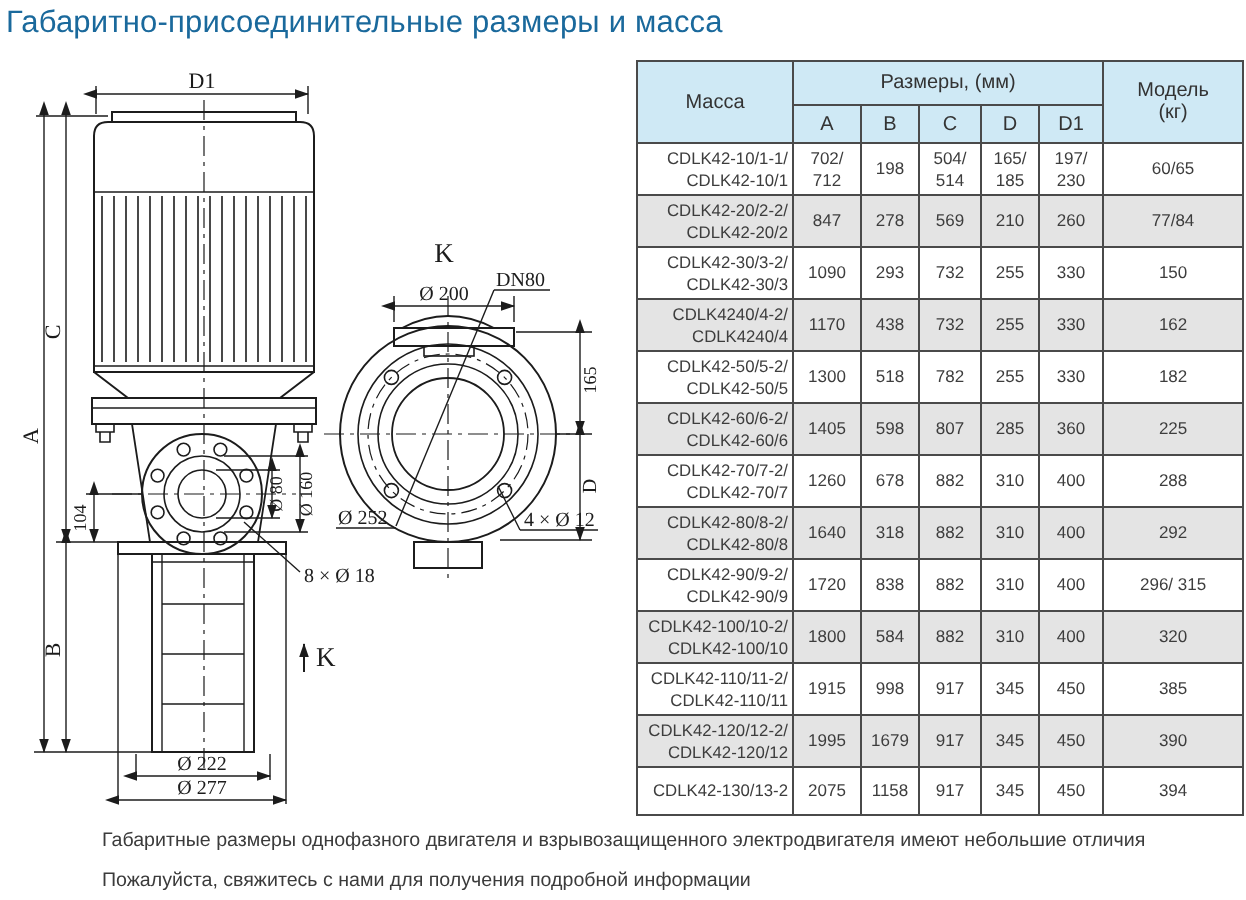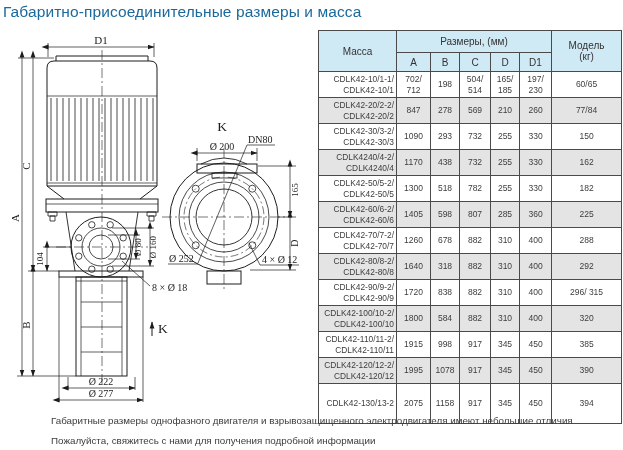--- a/index.html
+++ b/index.html
@@ -18,21 +18,21 @@
   .spec-table { position:absolute; left:318px; top:30px; width:303px; border-collapse:collapse;
                 table-layout:fixed; font-size:8.5px; color:#3d3d3d; }
   .spec-table th, .spec-table td { border:1px solid #4a4a4a; padding:0 2px; vertical-align:middle; }
   .spec-table thead th { background:#cfe9f5; font-weight:normal; font-size:10px; color:#333;
                          text-align:center; }
   .spec-table .hrow1 th { height:22px; }
   .spec-table .hrow2 th { height:19px; }
   .spec-table td { text-align:center; height:26px; line-height:1.25; }
   .spec-table td.c-model { text-align:right; padding-left:4px; font-size:8.4px; }
   .spec-table tr.alt td { background:#e4e4e4; }
-  .spec-table tr.last td { height:40px; }
+  .spec-table tr.last td { height:24px; }
 
   .footer { position:absolute; left:3px; top:411px; width:610px; font-size:9.8px;
             color:#3b3b3b; line-height:20px;margin-left:48px; }
 </style>
 </head>
 <body>
 
 <div id="page">
 
   <div class="page-title">Габаритно-присоединительные размеры и масса</div>
@@ -293,21 +293,21 @@
           <td>1915</td>
           <td>998</td>
           <td>917</td>
           <td>345</td>
           <td>450</td>
           <td>385</td>
         </tr>
         <tr class="alt">
           <td class="c-model">CDLK42-120/12-2/<br>CDLK42-120/12</td>
           <td>1995</td>
-          <td>1078</td>
+          <td>1679</td>
           <td>917</td>
           <td>345</td>
           <td>450</td>
           <td>390</td>
         </tr>
         <tr class=" last">
           <td class="c-model">CDLK42-130/13-2</td>
           <td>2075</td>
           <td>1158</td>
           <td>917</td>

